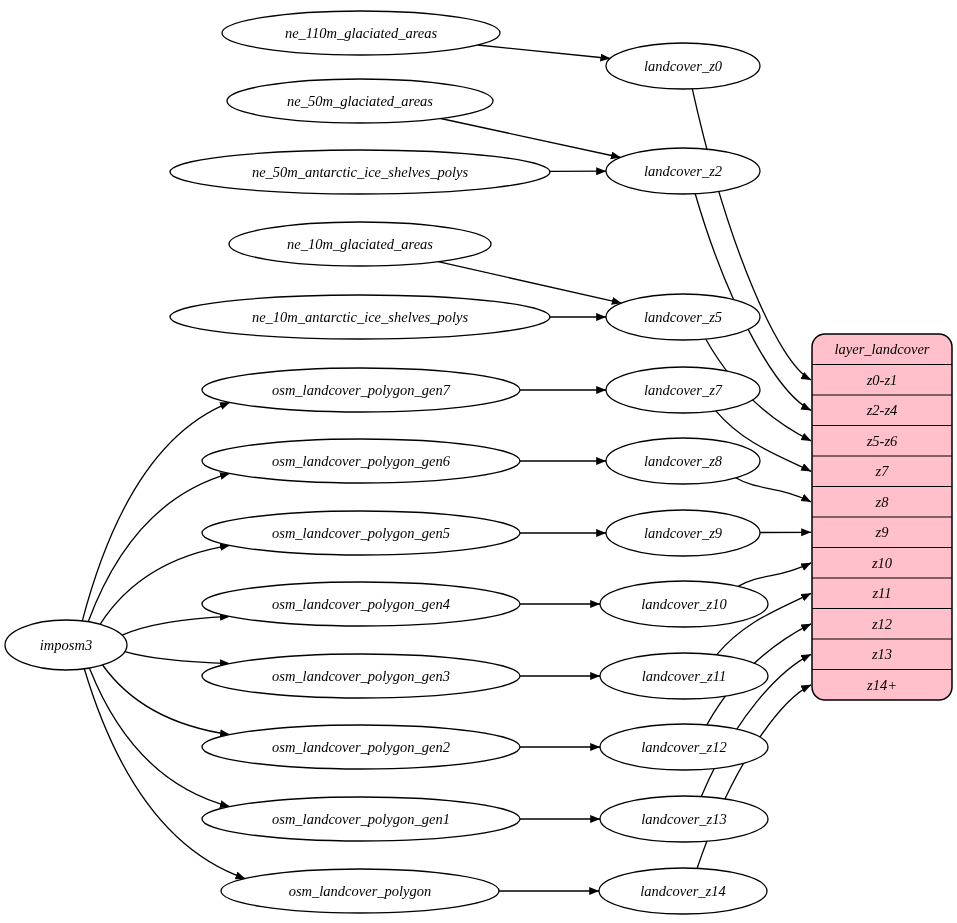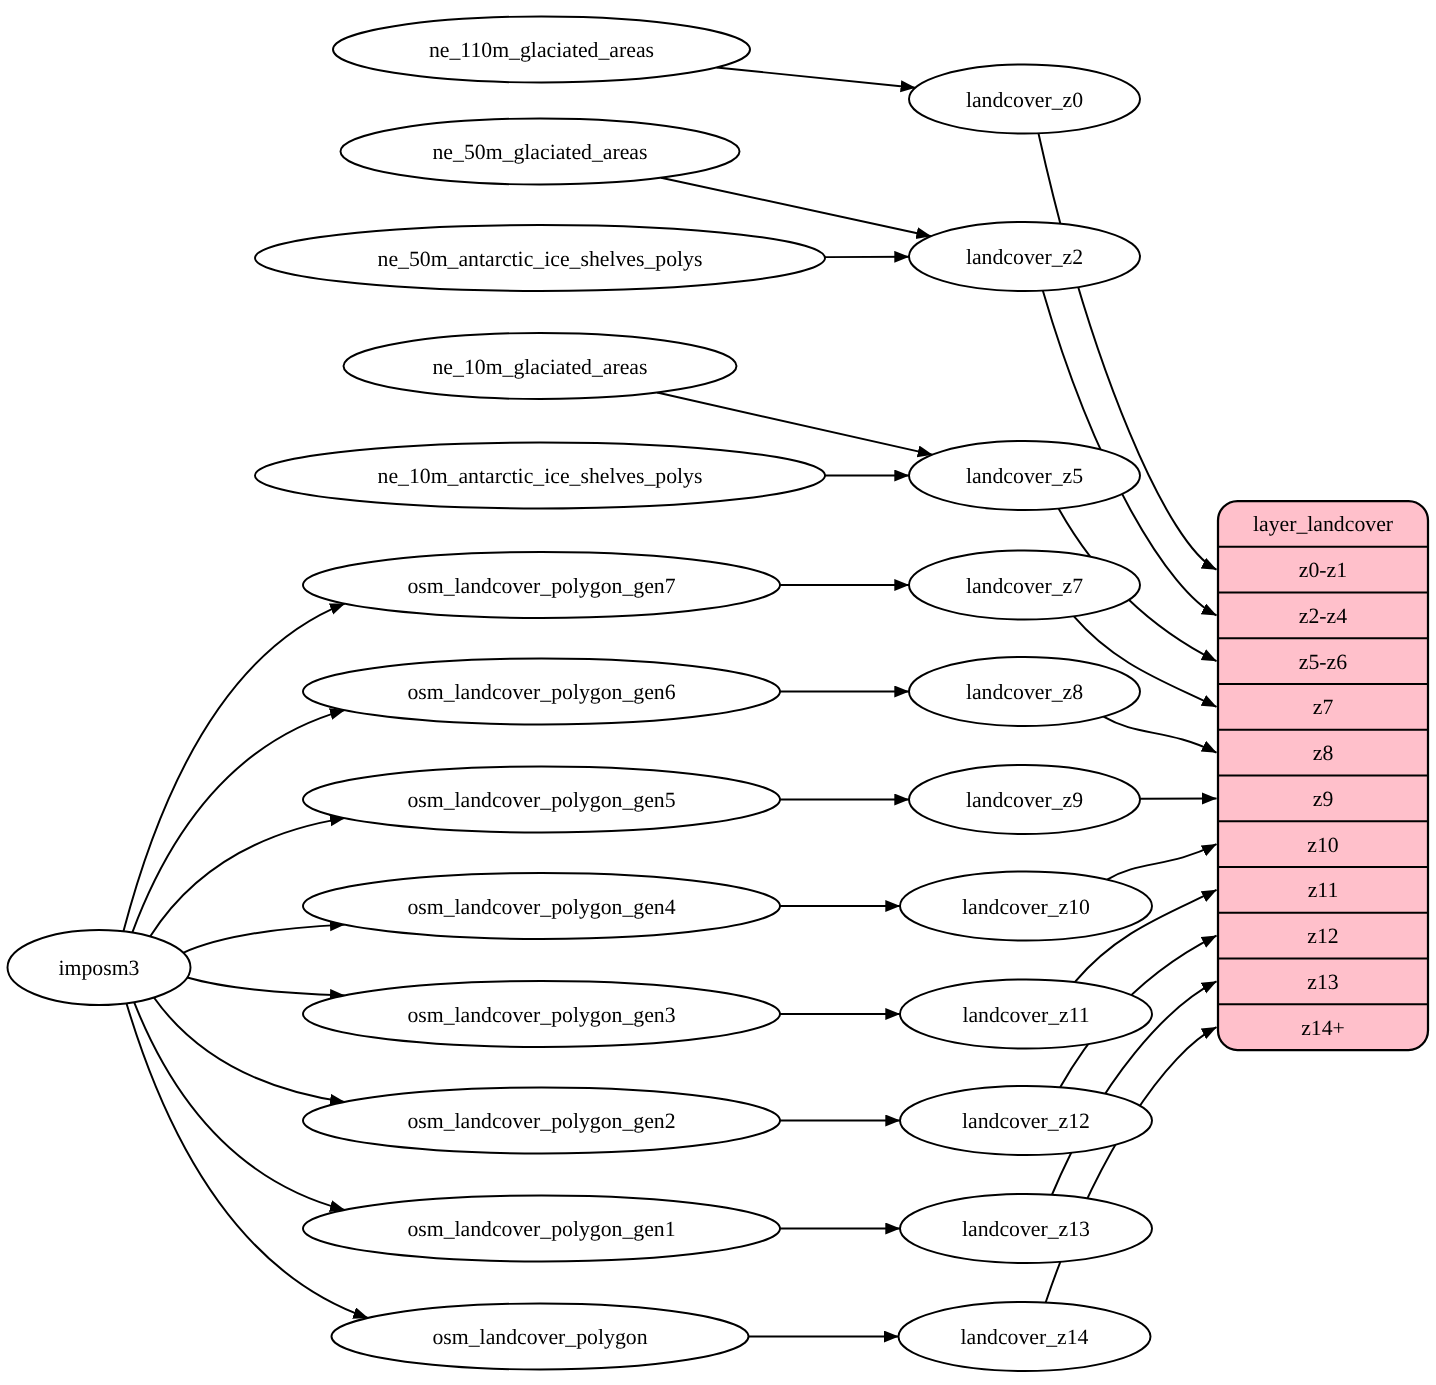--- a/index.html
+++ b/index.html
@@ -5,20 +5,21 @@
   html, body {
     margin: 0;
     padding: 0;
     background: #ffffff;
   }
   .canvas {
     width: 957px;
     height: 923px;
     position: relative;
     background: #ffffff;
+    font-style: italic;
   }
   svg {
     display: block;
   }
   text {
     font-family: "Liberation Serif", "DejaVu Serif", serif;
     fill: #000000;
   }
 </style>
 </head>

